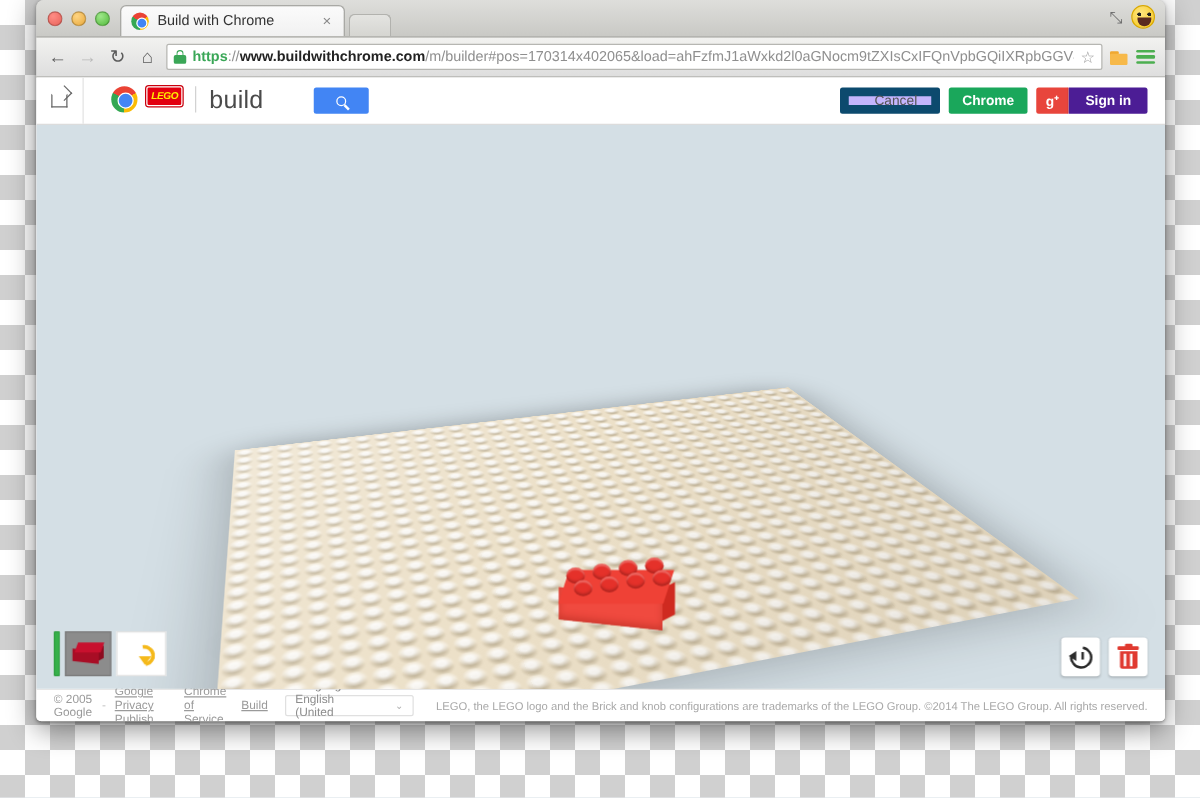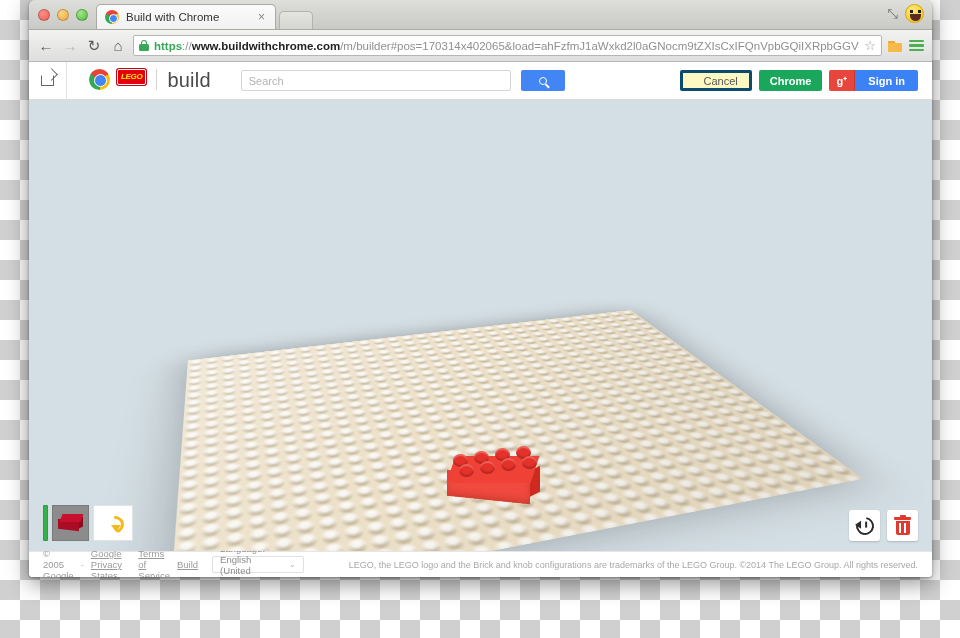--- a/index.html
+++ b/index.html
@@ -236,32 +236,32 @@
 
   #header-actions {
     margin-left: auto; margin-right: 14px;
     display: flex; align-items: center; gap: 7px;
   }
   .hbtn {
     height: 21px; border-radius: 2px; font-size: 11px;
     display: flex; align-items: center; justify-content: center;
     padding: 0 11px; border: none; font-family: "Liberation Sans", sans-serif;
   }
-  #cancel-button { background: #fef9c3; color: #555; border: 3px solid #0c4a6e; padding-left: 21px; }
+  #cancel-button { background: #c4b5fd; color: #555; border: 7px solid #0c4a6e; padding-left: 21px; }
   #publish-button { background: #1aa75b; color: #fff; font-weight: bold; }
   #signin-group { display: flex; align-items: stretch; height: 21px; }
   #gplus-button {
     background: #e8453c; color: #fff;
     width: 26px; border-radius: 2px 0 0 2px;
     display: flex; align-items: center; justify-content: center;
     font-size: 11px; font-weight: bold;
     border-right: 1px solid #c9372f;
   }
   #signin-button {
-    background: #3b82f6; color: #fff;
+    background: #4c1d95; color: #fff;
     border-radius: 0 2px 2px 0;
     padding: 0 13px; font-size: 11px; font-weight: bold;
     display: flex; align-items: center;
   }
 
   
   #build-canvas {
     flex: 1; background: #d4dfe5; position: relative; overflow: hidden;
   }
 
@@ -442,21 +442,21 @@
   #page-footer a { color: #9a9a9a; text-decoration: underline; }
   .foot-dot { color: #c3c3c3; }
   #language-select {
     margin-left: 7px;
     border: 1px solid #e0e0e0; border-radius: 2px;
     height: 17px; display: flex; align-items: center;
     padding: 0 7px; gap: 24px; color: #8c8c8c; font-size: 9.5px;
     background: #fff;
   }
   .caret { font-size: 8px; color: #b0b0b0; }
-  #legal-note { margin-left: 38px; color: #a8a8a8; font-size: 9px; white-space: nowrap; }
+  #legal-note { margin-left: 11px; color: #a8a8a8; font-size: 9px; white-space: nowrap; }
 </style>
 </head>
 <body>
 
 <div id="browser-window">
 
   <div id="tab-strip">
     <div class="traffic-lights">
       <div class="light close"></div>
       <div class="light min"></div>
@@ -501,21 +501,20 @@
       <div id="share-btn">
         <span class="share-glyph"></span>
       </div>
       <div id="brand">
         <div class="chrome-ball big"></div>
         <span class="lego-logo">LEGO</span>
         <span class="brand-divider"></span>
         <span class="brand-word">build</span>
       </div>
       <div id="search-wrap">
-        <input id="search-input" type="text" placeholder="Search" style="">
         <button id="search-button">
           <span class="magnifier"></span>
         </button>
       </div>
       <div id="header-actions">
         <button class="hbtn" id="cancel-button">Cancel</button>
         <button class="hbtn" id="publish-button">Chrome</button>
         <div id="signin-group">
           <span id="gplus-button">g⁺</span>
           <span id="signin-button">Sign in</span>
@@ -569,22 +568,22 @@
               <span class="lid"></span>
               <span class="can"></span>
           </span>
         </div>
       </div>
     </div>
 
     <div id="page-footer">
       <span>© 2005 Google</span>
       <span class="foot-dot">-</span>
-      <a href="#">Google Privacy States</a>
-      <a href="#">Terms of Service</a>
+      <a href="#">Google Privacy Publish</a>
+      <a href="#">Chrome of Service</a>
       <a href="#">Build</a>
       <div id="language-select">
         <span>Language: English (United States)</span>
         <span class="caret">⌄</span>
       </div>
       <span id="legal-note">LEGO, the LEGO logo and the Brick and knob configurations are trademarks of the LEGO Group. ©2014 The LEGO Group. All rights reserved.</span>
     </div>
 
   </div>
 </div>

